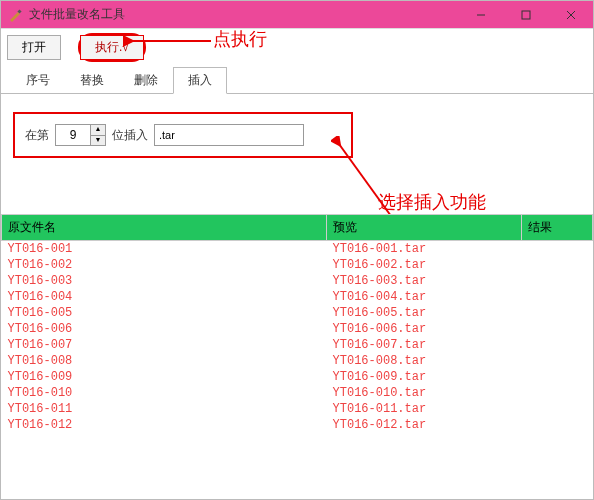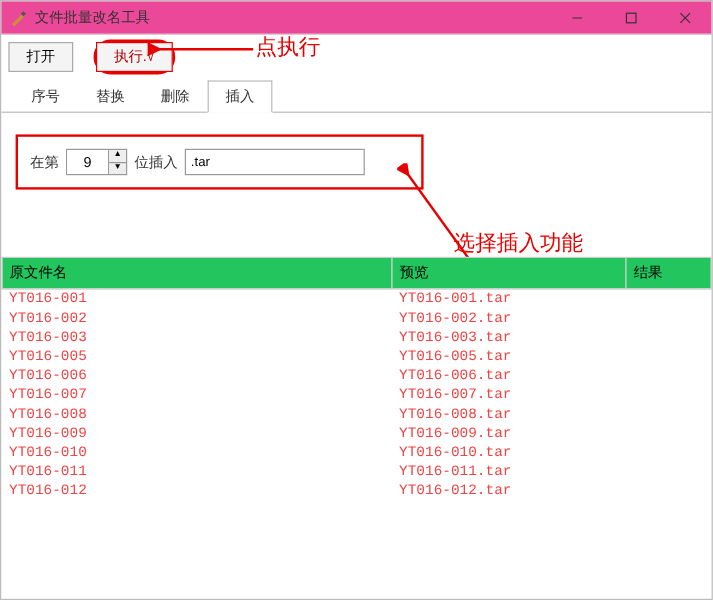--- a/index.html
+++ b/index.html
@@ -286,20 +286,25 @@
           <td>YT016-002</td>
           <td>YT016-002.tar</td>
           <td></td>
         </tr>
         <tr>
           <td>YT016-003</td>
           <td>YT016-003.tar</td>
           <td></td>
         </tr>
         <tr>
+          <td>YT016-004</td>
+          <td>YT016-004.tar</td>
+          <td></td>
+        </tr>
+        <tr>
           <td>YT016-005</td>
           <td>YT016-005.tar</td>
           <td></td>
         </tr>
         <tr>
           <td>YT016-006</td>
           <td>YT016-006.tar</td>
           <td></td>
         </tr>
         <tr>

